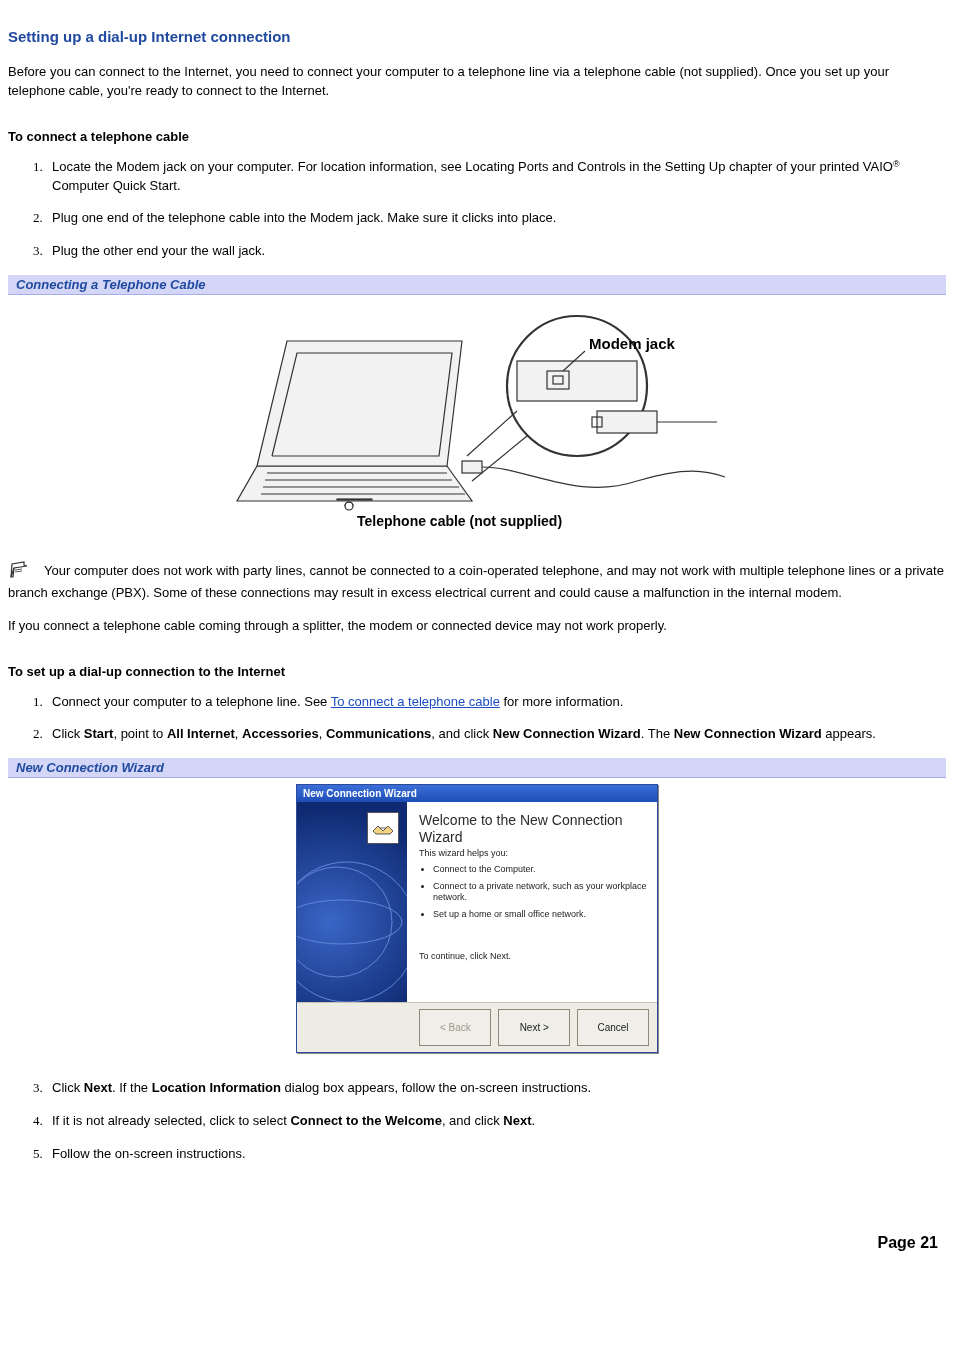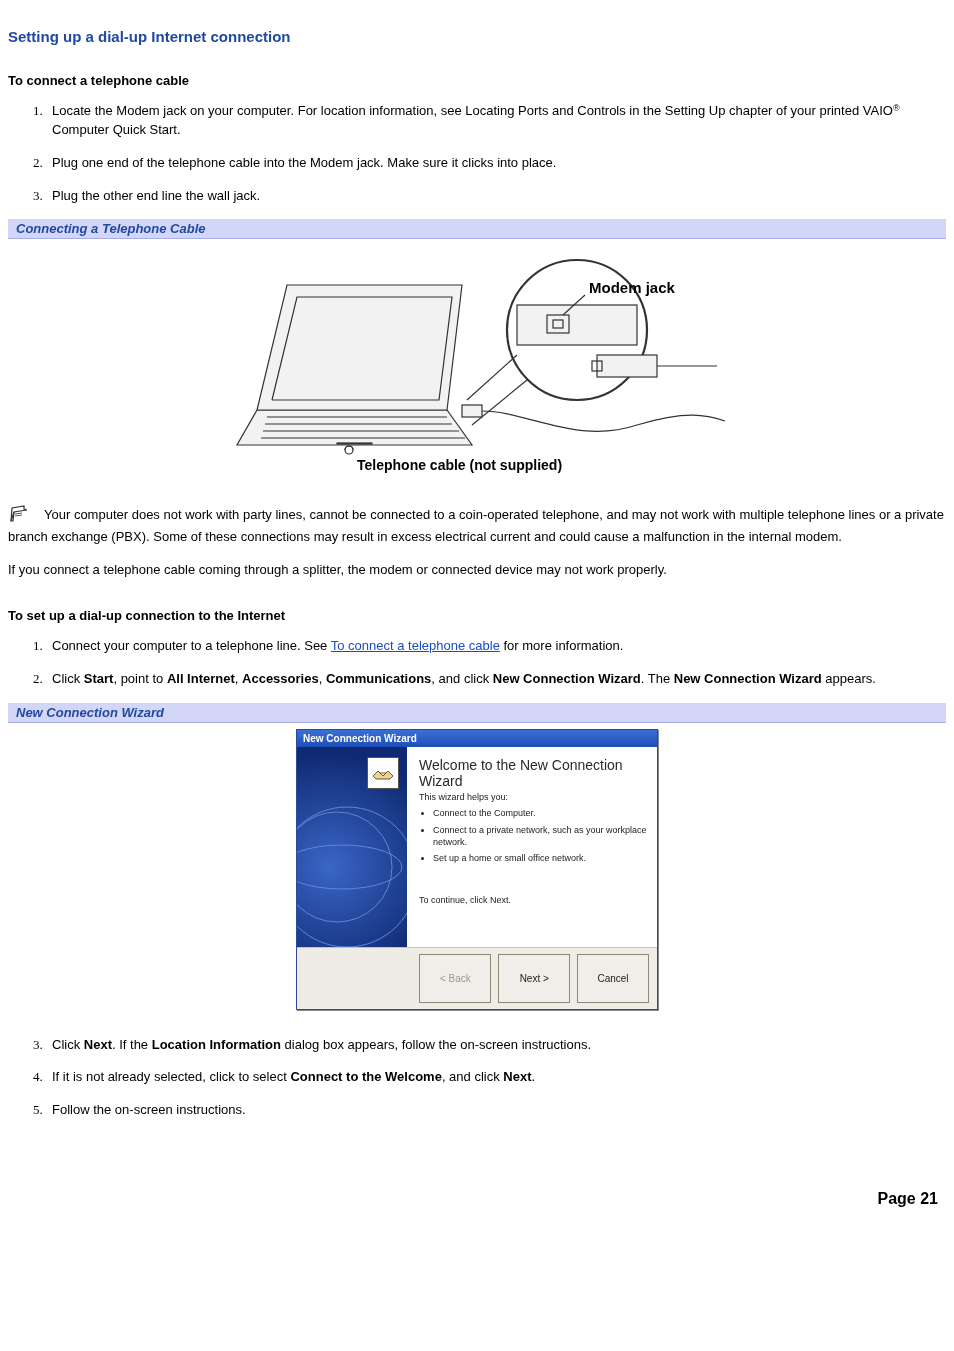--- a/index.html
+++ b/index.html
@@ -144,45 +144,46 @@
     background: #eeece5;
     border-top: 1px solid #c8c4b5;
     padding: 6px 8px;
     text-align: right;
   }
   .wiz-btn {
     display: inline-block;
     min-width: 54px;
     font-family: Tahoma, Arial, sans-serif;
     font-size: 10px;
-    padding: 18px 8px;
+    padding: 12px 8px;
     background: #efeee8;
     border: 1px solid #8a8a78;
     margin-left: 4px;
     text-align: center;
     color: #222;
   }
   .wiz-btn.disabled { color: #9a9a8a; }
 </style>
 </head>
 <body>
 
 <div class="page">
 
   <h1 class="main-heading">Setting up a dial-up Internet connection</h1>
 
+  <p>Before you can connect to the Internet, you need to connect your computer to a telephone line via a telephone cable (not supplied). Once you set up your telephone cable, you're ready to connect to the Internet.</p>
 
   <div class="sub-heading">To connect a telephone cable</div>
 
   <ol>
     <li>
       <span>Locate the Modem jack on your computer. For location information, see Locating Ports and Controls in the Setting Up chapter of your printed VAIO</span><span class="regmark">®</span><span> Computer Quick Start.</span>
     </li>
     <li>Plug one end of the telephone cable into the Modem jack. Make sure it clicks into place.</li>
-    <li>Plug the other end line the wall jack.</li>
+    <li>Plug the other end your the wall jack.</li>
   </ol>
 
   <div class="figure-bar">Connecting a Telephone Cable</div>
 
   <div class="figure">
     <svg class="modem-svg" viewBox="0 0 520 230">
 
       <polyline class="lnf" points="40,165 230,165 255,200 20,200 40,165"></polyline>
 
       <line class="ln" x1="50" y1="172" x2="230" y2="172"></line>

